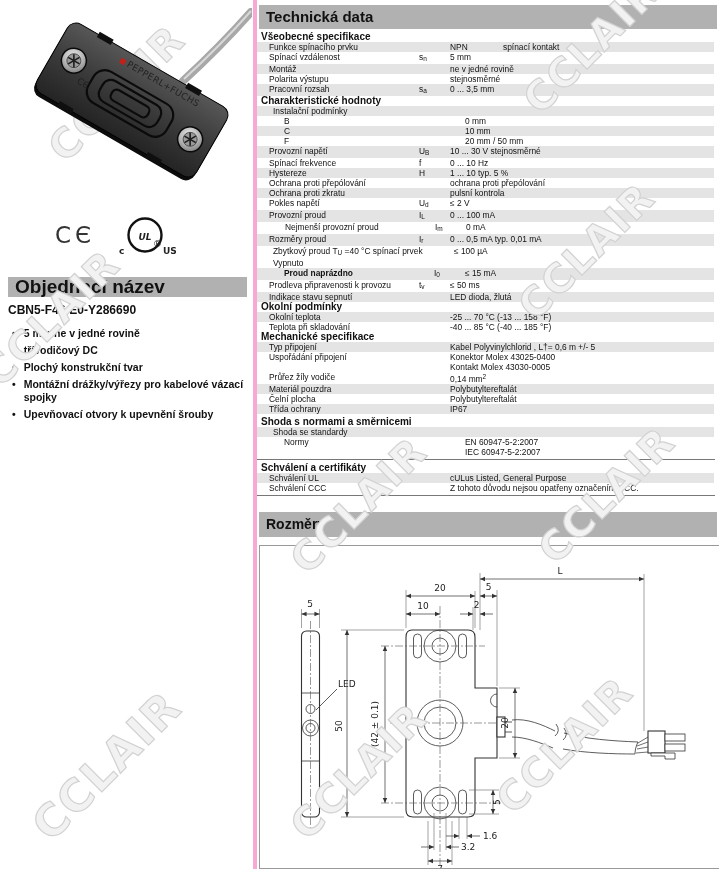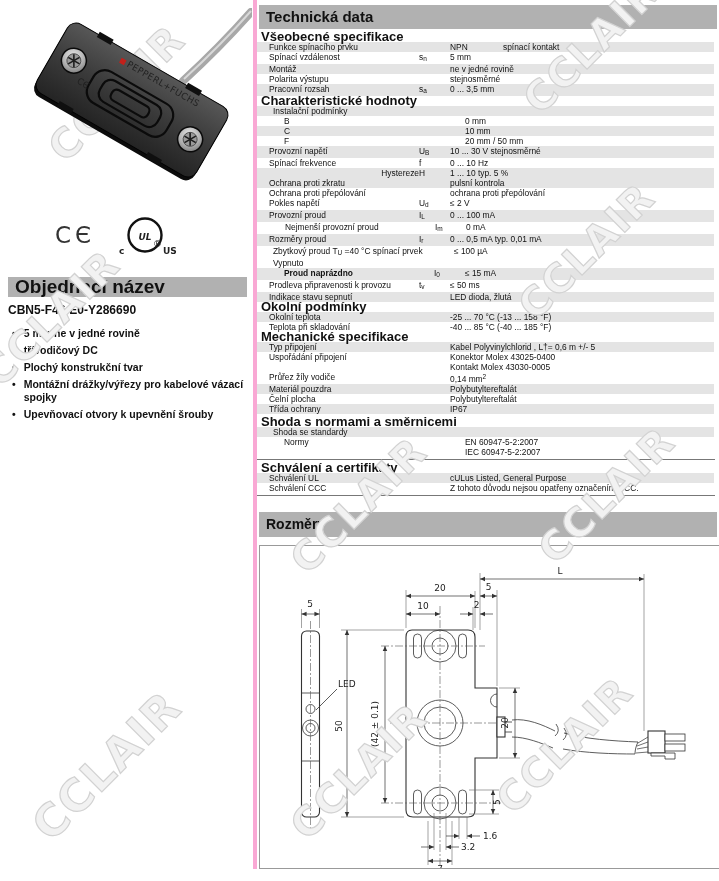--- a/index.html
+++ b/index.html
@@ -33,21 +33,21 @@
   
   .right-col{position:absolute;left:253px;top:0;width:466px;height:869px;border-left:4px solid #f9a8d4;box-sizing:content-box}
   .tech-bar{margin:5px 0 3px 2px;width:458px;height:24px;background:#b1b1b1;font-weight:bold;
     font-size:15px;line-height:24px;padding-left:7px;box-sizing:border-box}
   .roz-bar{position:absolute;top:512px;left:2px;width:458px;height:25px;background:#b1b1b1;
     font-weight:bold;font-size:14px;line-height:25px;padding-left:7px;box-sizing:border-box}
   .draw-box{position:absolute;top:545px;left:2px;width:459px;height:322px;border:1px solid #999}
 
   
   #tech-rows{width:462px;font-size:8.4px}
-  .tsec{font-weight:bold;font-size:13px;line-height:10px;min-height:10px;padding-left:4px}
+  .tsec{font-weight:bold;font-size:10px;line-height:10px;min-height:10px;padding-left:4px}
   .tsec.gap{margin-top:3px}
   .trow{display:flex;align-items:flex-start;min-height:10px;line-height:10px;width:457px;box-sizing:border-box;padding-left:12px}
   .trow.shade{background:#e4e4e4}
   .tlbl{flex:0 0 150px}
   .tlbl.wide{flex:0 0 181px}
   .tsym{flex:0 0 31px}
   .tval{flex:1;white-space:nowrap}
   .tval .v1{display:inline-block;min-width:53px}
   sub{font-size:6.5px;vertical-align:-1px}
   sup{font-size:6.5px;vertical-align:3px}
@@ -224,33 +224,33 @@
         <span class="tlbl" style="padding-left: 0px;">Provozní napětí</span>
         <span class="tsym">U<sub>B</sub></span>
         <span class="tval">10 ... 30 V stejnosměrné</span>
       </div>
       <div class="trow">
         <span class="tlbl" style="padding-left: 0px;">Spínací frekvence</span>
         <span class="tsym">f</span>
         <span class="tval">0 ... 10 Hz</span>
       </div>
       <div class="trow shade">
-        <span class="tlbl" style="padding-left: 0px; text-align: right;">Hystereze</span>
+        <span class="tlbl" style="padding-left: 0px;">Hystereze</span>
         <span class="tsym">H</span>
         <span class="tval">1 ... 10 typ. 5 %</span>
       </div>
+      <div class="trow">
+        <span class="tlbl" style="padding-left: 0px;">Ochrana proti přepólování</span>
+        <span class="tsym"></span>
+        <span class="tval">ochrana proti přepólování</span>
+      </div>
       <div class="trow shade">
         <span class="tlbl" style="padding-left: 0px;">Ochrana proti zkratu</span>
         <span class="tsym"></span>
         <span class="tval">pulsní kontrola</span>
-      </div>
-      <div class="trow">
-        <span class="tlbl" style="padding-left: 0px;">Ochrana proti přepólování</span>
-        <span class="tsym"></span>
-        <span class="tval">ochrana proti přepólování</span>
       </div>
       <div class="trow">
         <span class="tlbl" style="padding-left: 0px;">Pokles napětí</span>
         <span class="tsym">U<sub>d</sub></span>
         <span class="tval">≤ 2 V</span>
       </div>
       <div class="trow shade">
         <span class="tlbl" style="padding-left: 0px;">Provozní proud</span>
         <span class="tsym">I<sub>L</sub></span>
         <span class="tval">0 ... 100 mA</span>

